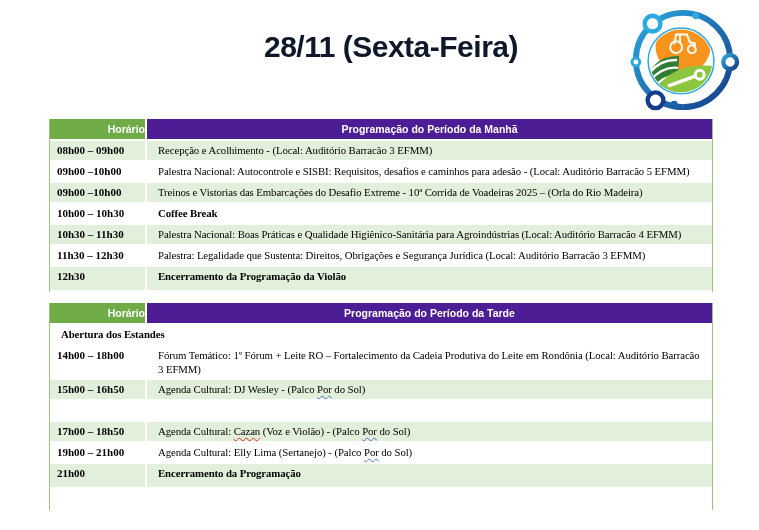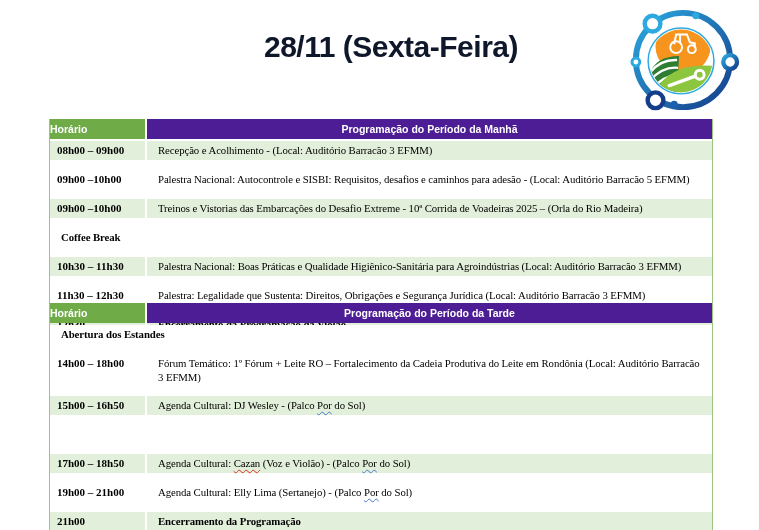--- a/index.html
+++ b/index.html
@@ -14,28 +14,28 @@
   
   .logo{position:absolute;top:5px;right:10px;width:132px;height:110px;}
 
   
   .sched-table{position:absolute;left:49px;width:664px;box-sizing:border-box;
     border-left:1px solid #9dc284;border-right:1px solid #9dc284;}
   #table-0{top:119px;}
   #table-1{top:303px;}
 
   .t-header{display:flex;margin-bottom:2px;}
-  .h-time{width:95px;margin-right:2px;background:#6fac47;color:#fff;text-align:left;
+  .h-time{width:95px;margin-right:2px;background:#6fac47;color:#fff;text-align:right;
     font-family:"Liberation Sans",sans-serif;font-weight:bold;font-size:10.5px;
     padding:4px 0 4px;box-sizing:border-box;}
   .h-prog{flex:1;background:#4c1d95;color:#fff;text-align:center;
     font-family:"Liberation Sans",sans-serif;font-weight:bold;font-size:10.5px;
     padding:4px 0 4px;box-sizing:border-box;}
 
-  .t-row{display:flex;margin-bottom:10px;}
+  .t-row{display:flex;margin-bottom:2px;}
   .t-time{width:95px;margin-right:2px;box-sizing:border-box;min-height:19px;
     padding:3px 2px 2px 7px;font-weight:bold;font-size:11px;background:#fff;}
   .t-desc{flex:1;box-sizing:border-box;min-height:19px;padding:3px 10px 2px 11px;
     font-size:10.8px;letter-spacing:-0.1px;line-height:13.5px;background:#fff;}
   .t-row.shaded .t-time,.t-row.shaded .t-desc{background:#e2efda;}
   .t-row.tall .t-time,.t-row.tall .t-desc{min-height:23px;}
   .t-desc.bold{font-weight:bold;}
   .t-row.empty .t-time,.t-row.empty .t-desc{background:#fff;}
 
   .u-red{text-decoration:underline;text-decoration-style:wavy;
@@ -108,25 +108,26 @@
         </div>
         <div class="t-row">
           <div class="t-time">09h00 –10h00</div>
           <div class="t-desc"><span>Palestra Nacional: Autocontrole e SISBI: Requisitos, desafios e caminhos para adesão - (Local: Auditório Barracão 5 EFMM)</span></div>
         </div>
         <div class="t-row shaded">
           <div class="t-time">09h00 –10h00</div>
           <div class="t-desc"><span>Treinos e Vistorias das Embarcações do Desafio Extreme - 10ª Corrida de Voadeiras 2025 – (Orla do Rio Madeira)</span></div>
         </div>
         <div class="t-row">
+          <div class="t-time">10h00 – 10h30</div>
           <div class="t-desc bold"><span>Coffee Break</span></div>
         </div>
         <div class="t-row shaded">
           <div class="t-time">10h30 – 11h30</div>
-          <div class="t-desc"><span>Palestra Nacional: Boas Práticas e Qualidade Higiênico-Sanitária para Agroindústrias (Local: Auditório Barracão 3 EFMM)</span></div>
+          <div class="t-desc"><span>Palestra Nacional: Boas Práticas e Qualidade Higiênico-Sanitária para Agroindústrias (Local: Auditório Barracão 4 EFMM)</span></div>
         </div>
         <div class="t-row">
           <div class="t-time">11h30 – 12h30</div>
           <div class="t-desc"><span>Palestra: Legalidade que Sustenta: Direitos, Obrigações e Segurança Jurídica (Local: Auditório Barracão 3 EFMM)</span></div>
         </div>
         <div class="t-row shaded tall">
           <div class="t-time">12h30</div>
           <div class="t-desc bold"><span>Encerramento da Programação da Violão</span></div>
         </div>
       </div>

